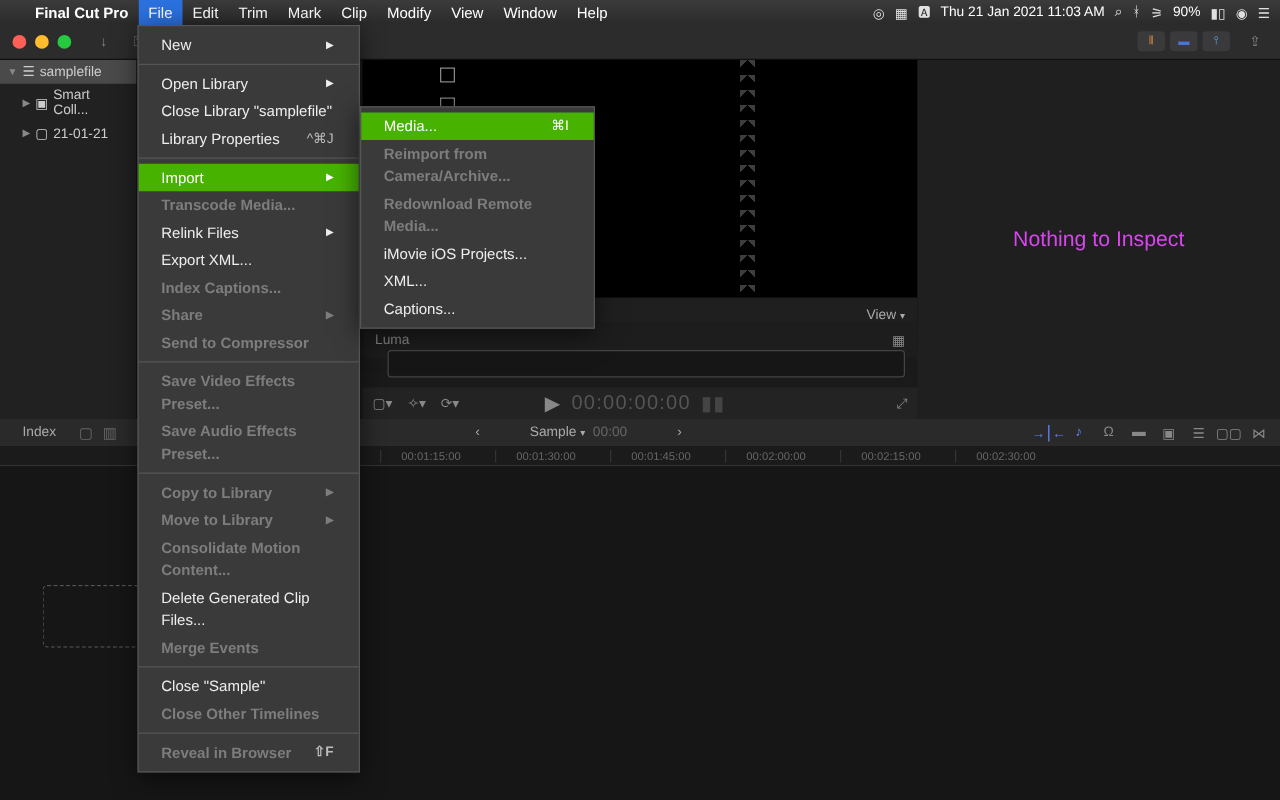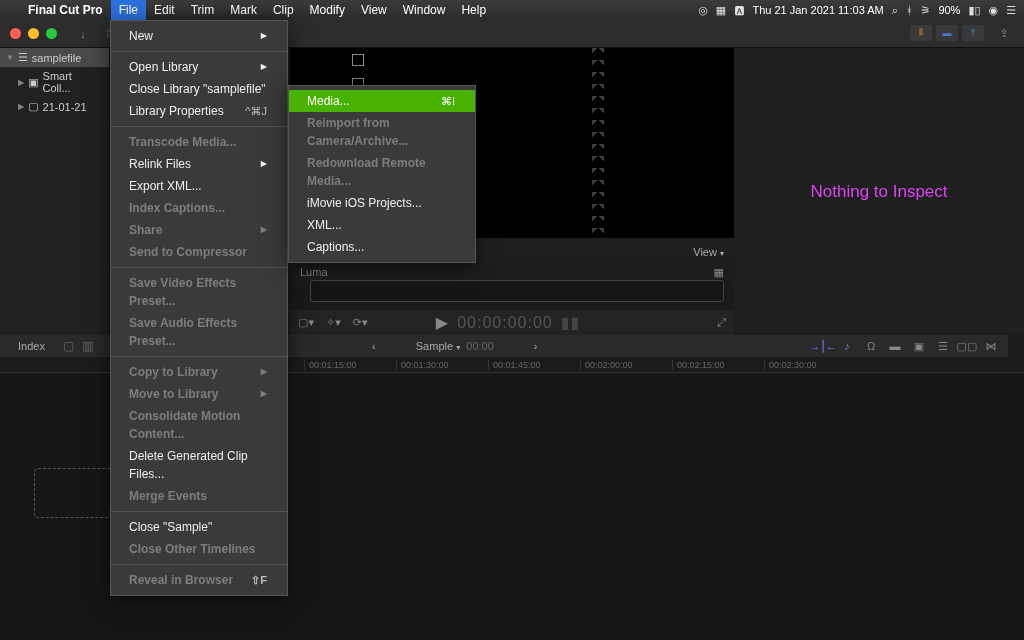--- a/index.html
+++ b/index.html
@@ -55,30 +55,30 @@
 
 .inspector { position:absolute; right:0; top:48px; width:290px; height:287px; background:#1f1f1f; display:flex; align-items:center; justify-content:center; color:#d946ef; font-size:17px;}
 
 
 .transport { position:absolute; left:290px; top:310px; right:290px; height:25px; background:#232323; display:flex; align-items:center; padding:0 8px; color:#888;}
 .tool-chip { display:flex; align-items:center; gap:12px; }
 .timecode-big { margin-left:auto; margin-right:auto; font-family:monospace; font-size:16px; color:#555; letter-spacing:1px; display:flex; align-items:center; gap:8px;}
 .expand-ic { margin-left:auto;}
 
 
-.tl-head { position:absolute; left:0; top:335px; right:16px; height:22px; background:#2a2a2a; display:flex; align-items:center; color:#aaa; font-size:11px; }
+.tl-head { position:absolute; left:0; top:335px; right:0; height:22px; background:#2a2a2a; display:flex; align-items:center; color:#aaa; font-size:11px; }
 .tl-head .idx { padding:0 18px; }
 .tl-head .mid { flex:1; display:flex; align-items:center; justify-content:center; gap:40px;}
 .tl-icons { display:flex; gap:10px; padding-right:10px; }
 .tl-icon { width:14px; height:14px; display:flex; align-items:center; justify-content:center; color:#888;}
 .tl-icon.accent{ color:#5e7fff;}
 
 
 .ruler { position:absolute; left:0; top:357px; right:0; height:16px; background:#1b1b1b; display:flex; align-items:center; font-size:9px; font-family:monospace; color:#666; border-bottom:1px solid #333;}
-.tick { width:92px; text-align:left; padding-left:4px; border-left:1px solid #333;}
+.tick { width:92px; text-align:left; padding-left:16px; border-left:1px solid #333;}
 .ruler-start { width:120px; padding-left:38px;}
 .tiny-tc { position:absolute; left:38px; top:358px; font-size:8px; font-family:monospace; color:#7a7a7a;}
 
 
 .tl-body { position:absolute; left:0; top:373px; right:0; bottom:0; background:#161616; }
 .dashed-box { position:absolute; left:34px; top:95px; width:78px; height:50px; border:1px dashed #555; border-radius:4px;}
 .small-icons { position:absolute; left:70px; top:338px; display:flex; gap:8px; color:#666; font-size:12px;}
 
 </style>
 </head>
@@ -154,20 +154,23 @@
       <span>Open Library</span>
     </div>
   <div class="menu-item">
       <span>Close Library "samplefile"</span>
     </div>
   <div class="menu-item">
       <span>Library Properties</span>
       <span class="shortcut">^⌘J</span>
     </div>
   <div class="menu-sep"></div>
+  <div class="menu-item hi menu-arrow">
+      <span>Import</span>
+    </div>
   <div class="menu-item dis">
       <span>Transcode Media...</span>
     </div>
   <div class="menu-item menu-arrow">
       <span>Relink Files</span>
     </div>
   <div class="menu-item">
       <span>Export XML...</span>
     </div>
   <div class="menu-item dis">

